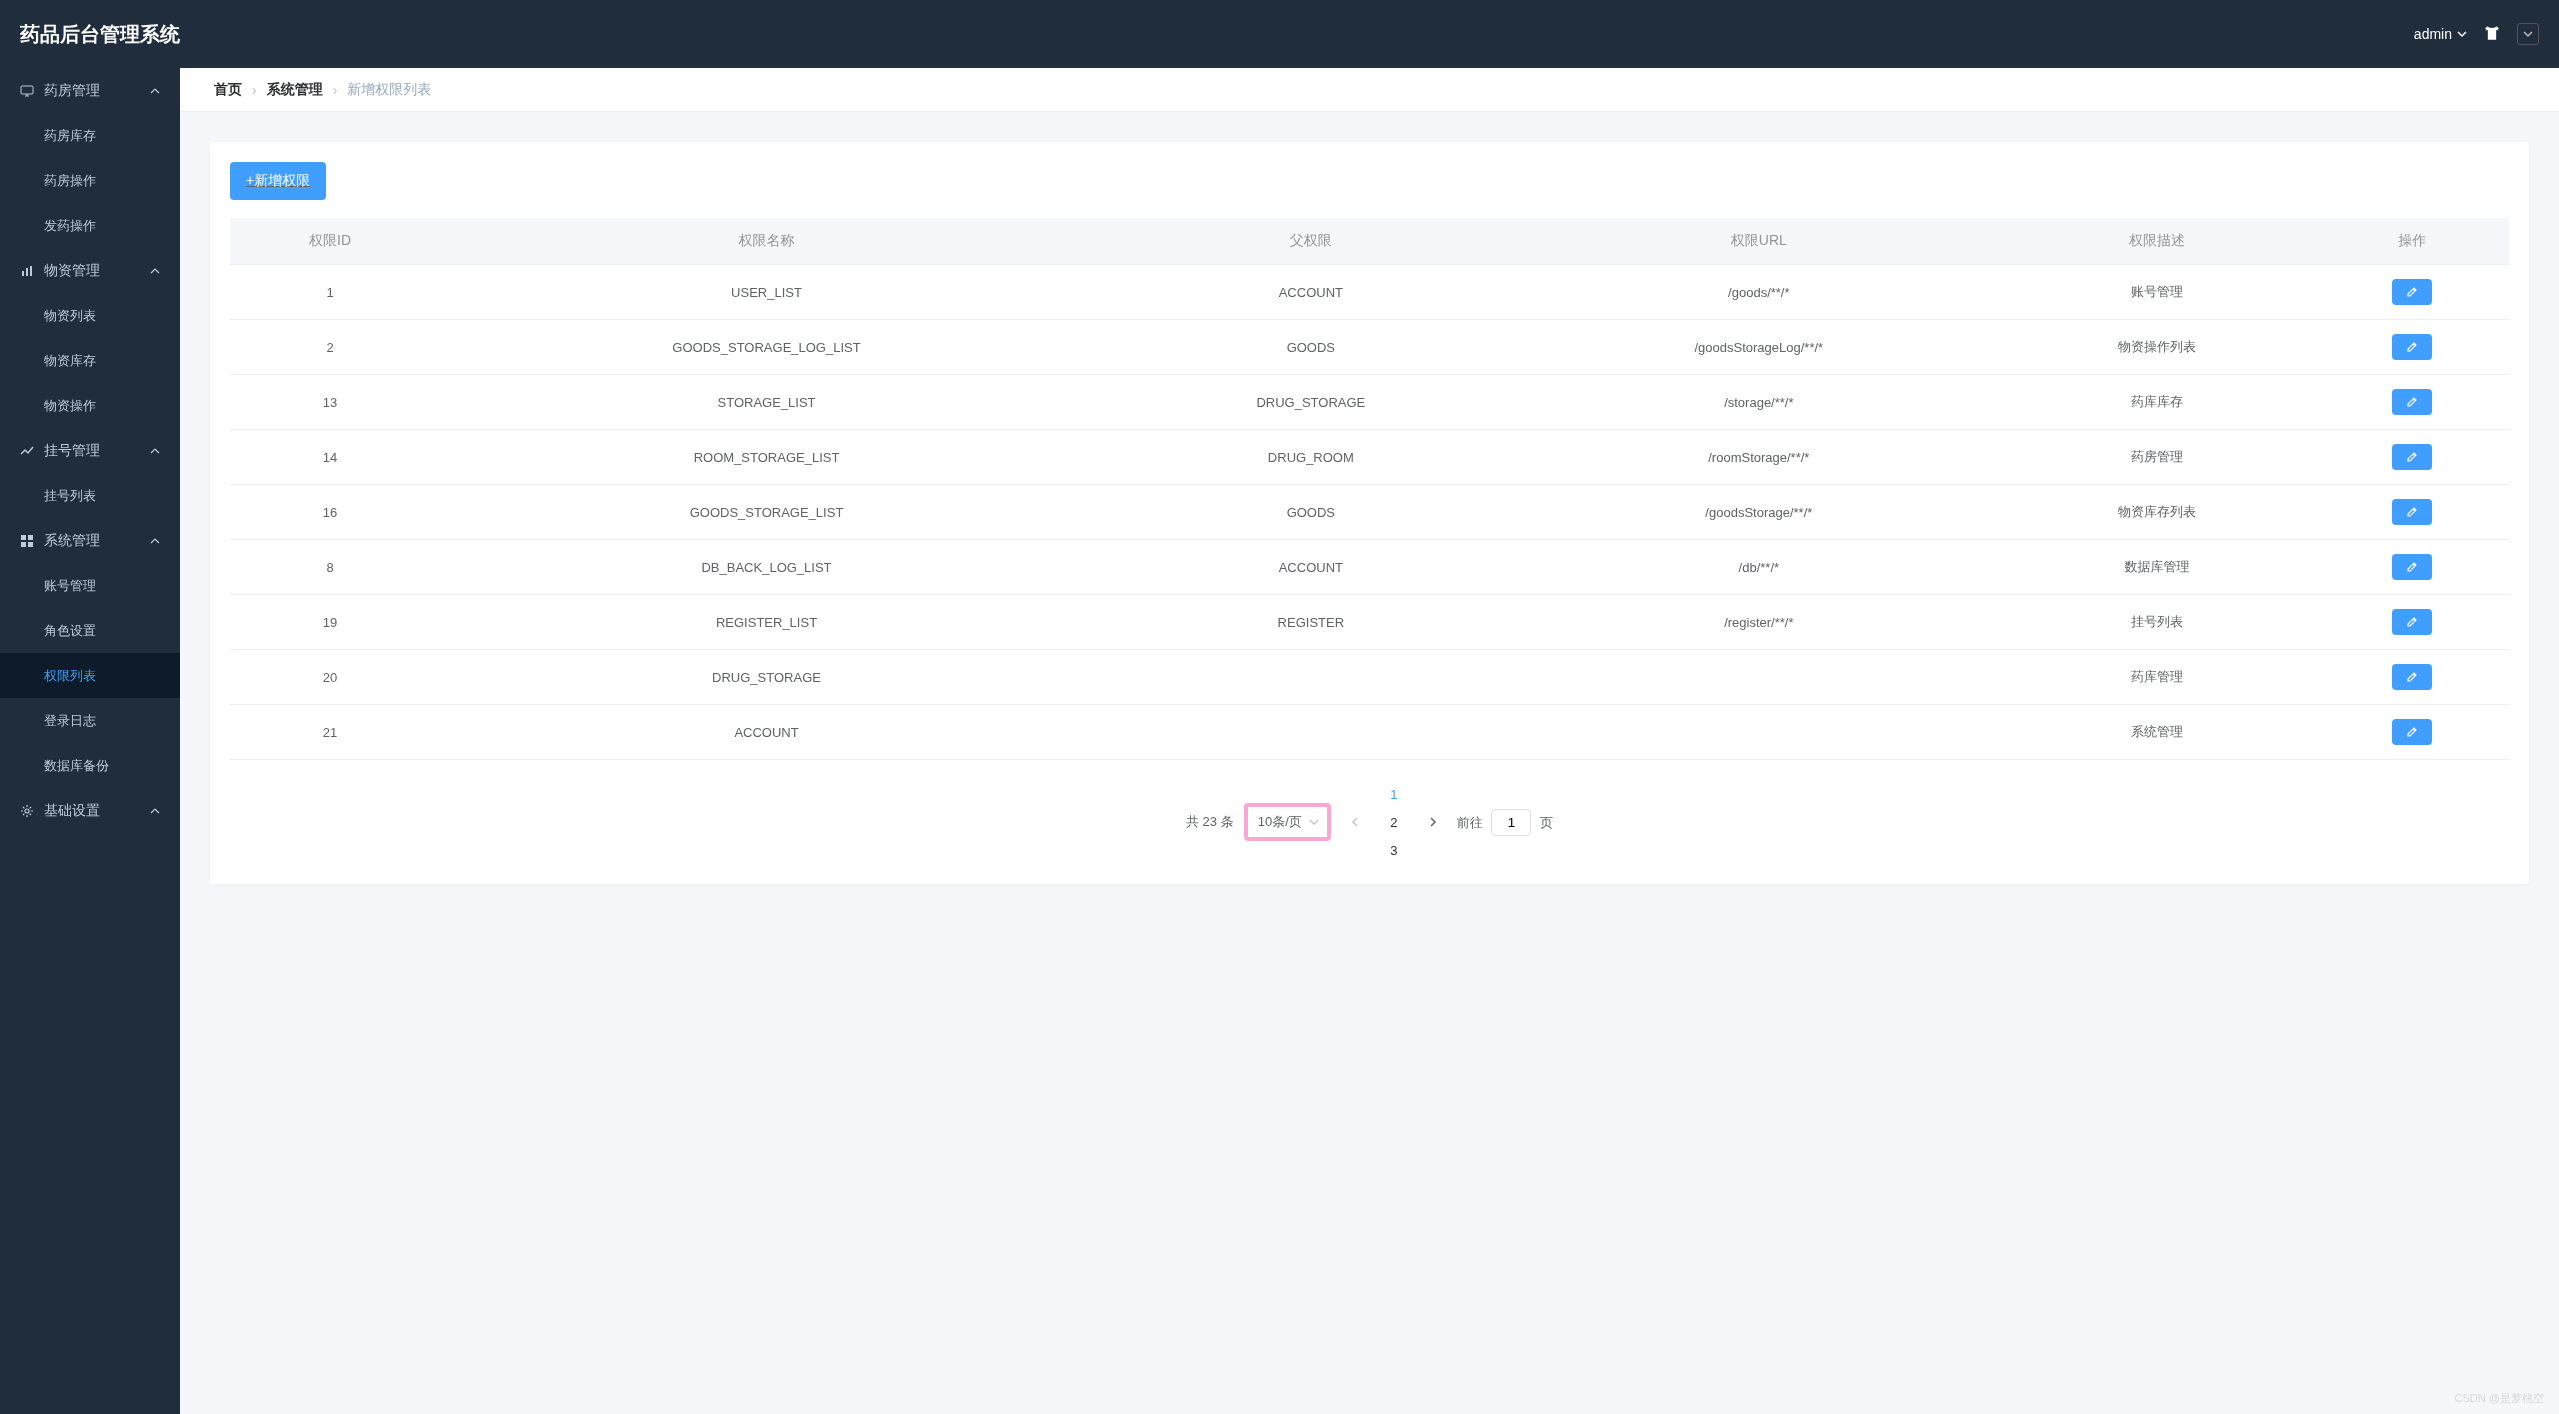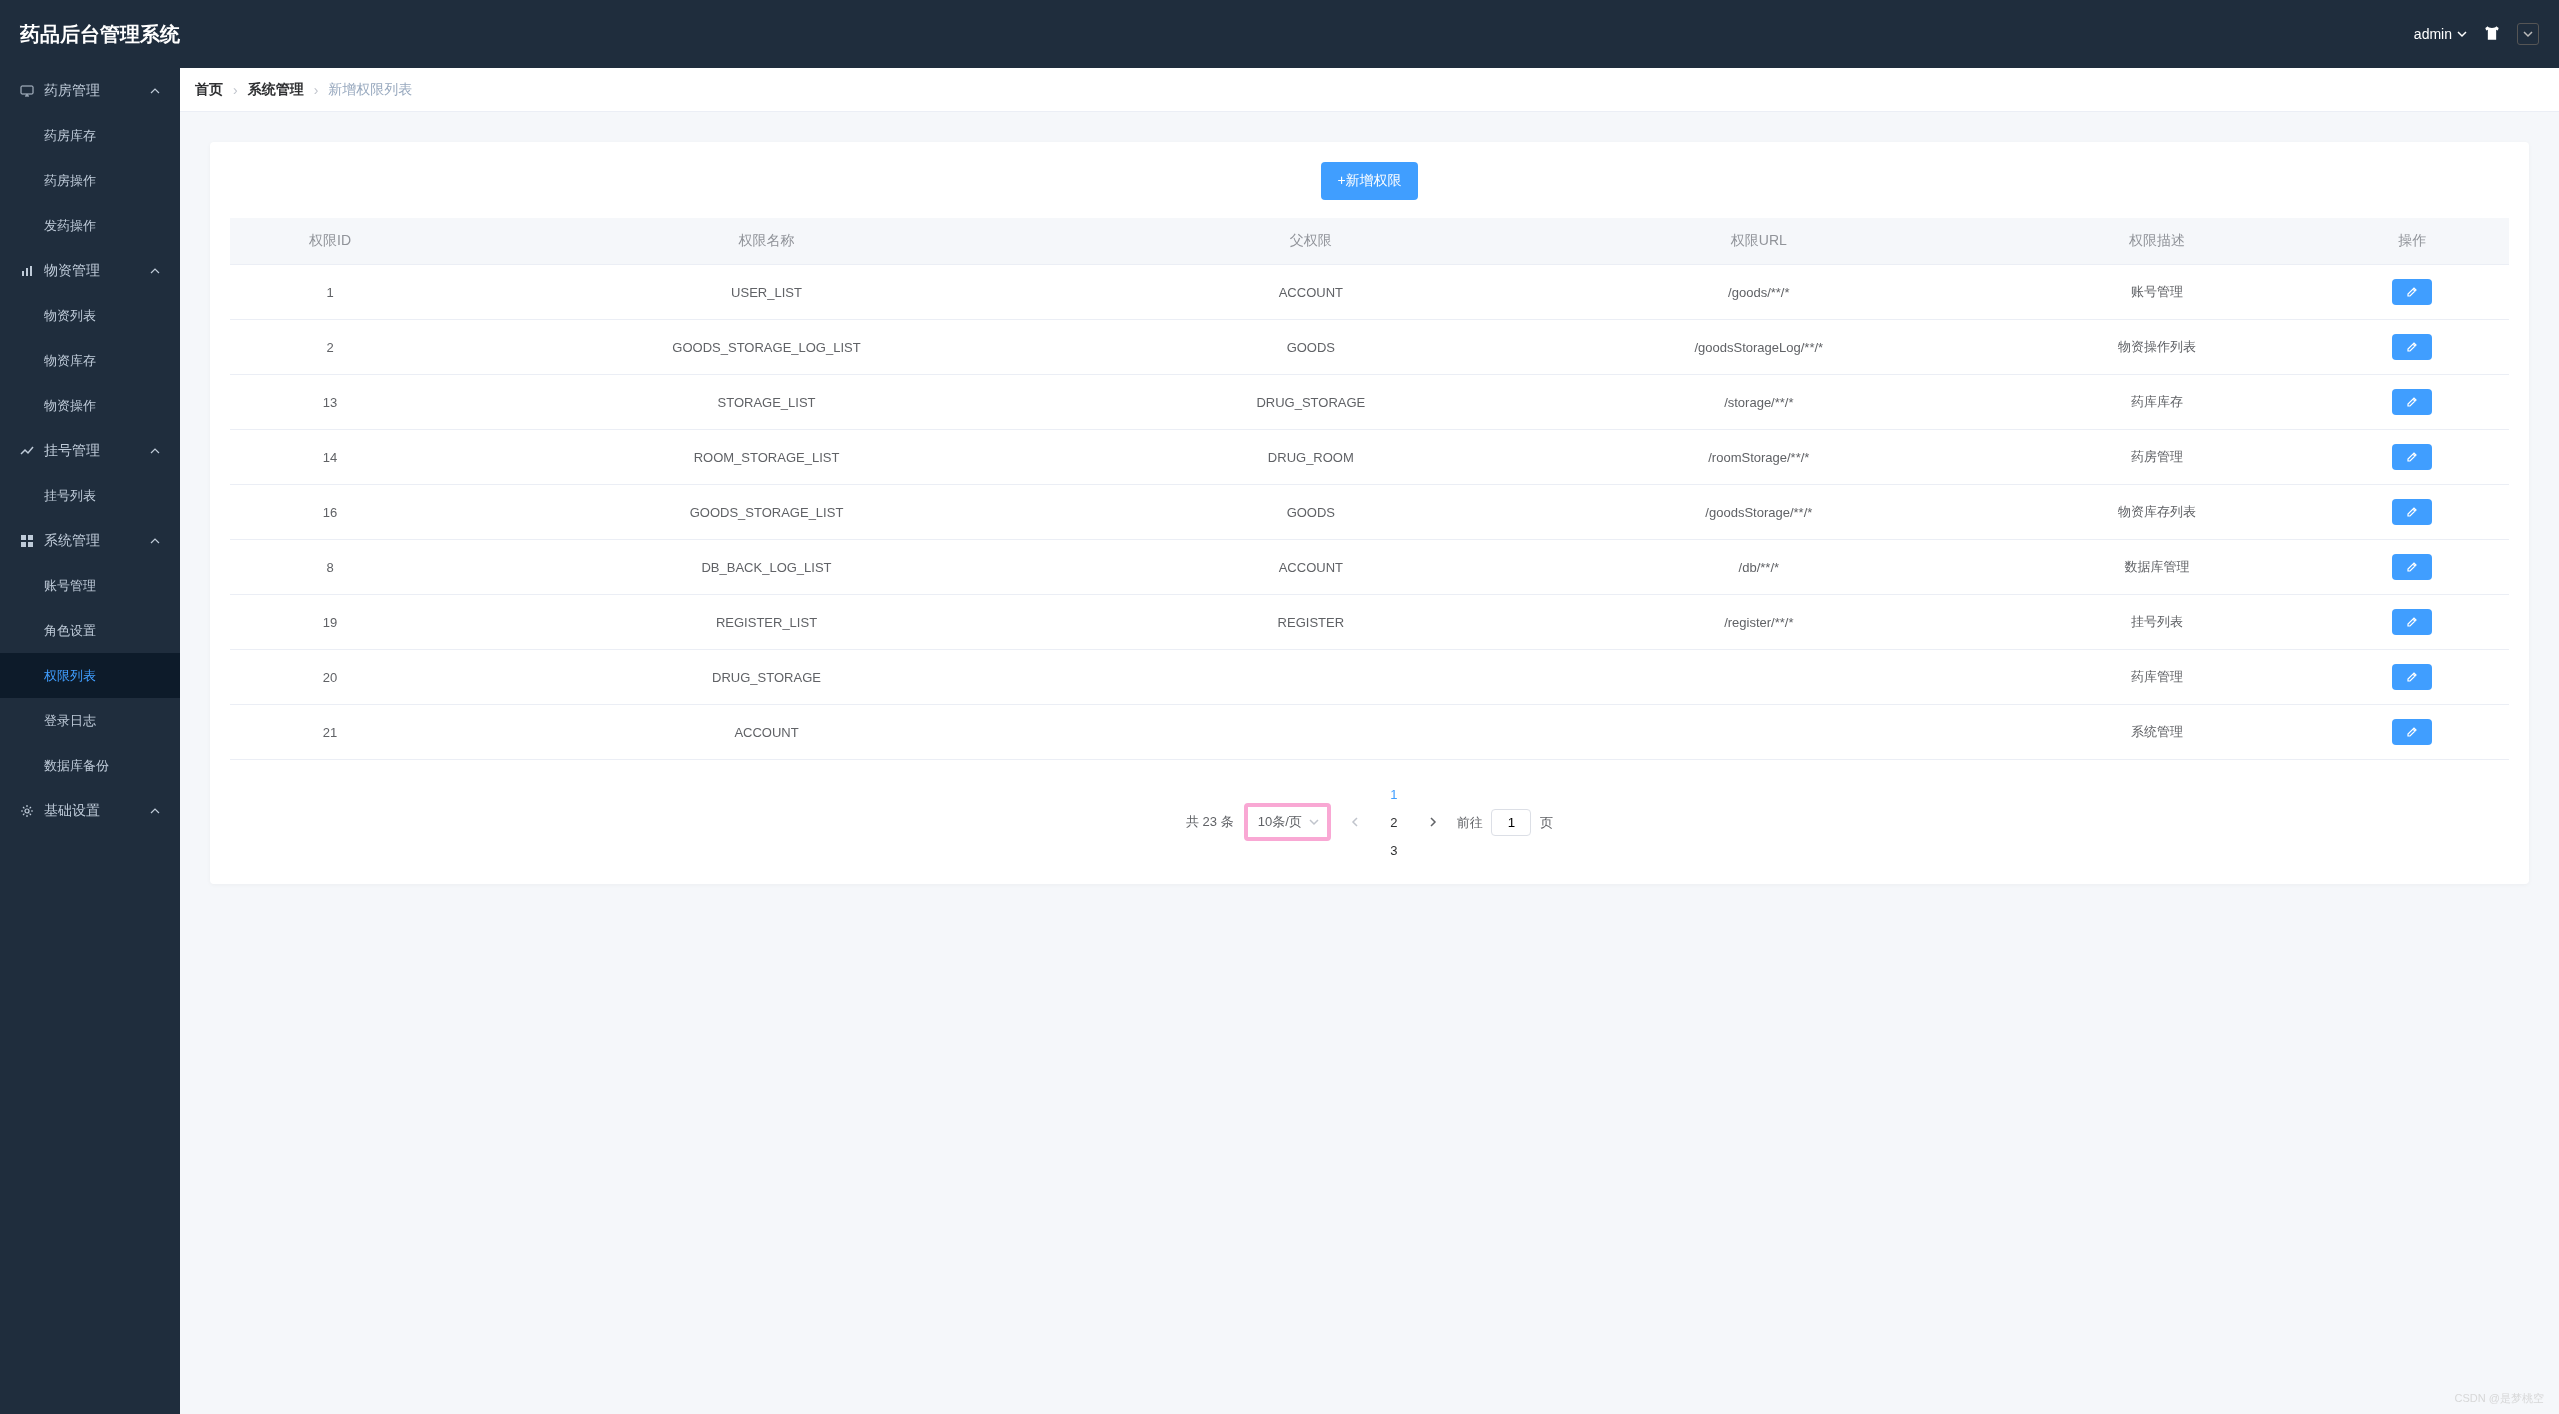--- a/index.html
+++ b/index.html
@@ -14,27 +14,27 @@
 .sidebar { width: 180px; background: #1f2d3d; color: #bfcbd9; overflow-y: auto; flex-shrink: 0; }
 .menu-group { }
 .menu-title { height: 45px; display: flex; align-items: center; padding: 0 20px; cursor: pointer; justify-content: space-between; font-size: 14px; }
 .menu-title-left { display: flex; align-items: center; gap: 10px; }
 .menu-title .icon { width: 14px; height: 14px; display: inline-flex; align-items: center; justify-content: center; }
 .menu-sub { }
 .menu-item { height: 45px; display: flex; align-items: center; padding-left: 44px; cursor: pointer; font-size: 13px; }
 .menu-item.active { background: #0d1b2a; color: #409eff; }
 .chevron { }
 .main { flex: 1; display: flex; flex-direction: column; overflow: auto; }
-.breadcrumb { height: 44px; background: #fff; display: flex; align-items: center; padding: 0 15px; gap: 10px; color: #606266; font-size: 14px; border-bottom: 1px solid #ebeef5; }
+.breadcrumb { height: 44px; background: #fff; display: flex; align-items: center; padding: 0 34px; gap: 10px; color: #606266; font-size: 14px; border-bottom: 1px solid #ebeef5; }
 .breadcrumb .sep { color: #c0c4cc; }
 .breadcrumb .cur { color: #97a8be; }
 .breadcrumb .link { color: #303133; font-weight: 600; cursor: pointer; }
 .content { padding: 30px; }
 .card { background: #fff; border-radius: 4px; padding: 20px; box-shadow: 0 1px 4px rgba(0,0,0,0.04); }
-.toolbar { display: flex; justify-content: center; margin-bottom: 18px; }
+.toolbar { display: flex; justify-content: flex-start; margin-bottom: 18px; text-decoration: underline; }
 .btn-primary { background: #409eff; color: #fff; border: none; padding: 10px 16px; border-radius: 4px; font-size: 14px; cursor: pointer; }
 table { width: 100%; border-collapse: collapse; }
 thead th { background: #f5f7fa; color: #909399; font-weight: 500; padding: 14px 10px; text-align: center; border-bottom: 1px solid #ebeef5; font-size: 14px; }
 tbody td { padding: 14px 10px; text-align: center; border-bottom: 1px solid #ebeef5; color: #606266; font-size: 13px; }
 .edit-btn { background: #409eff; color: #fff; border: none; padding: 7px 14px; border-radius: 4px; cursor: pointer; display: inline-flex; align-items: center; justify-content: center; }
 .edit-btn svg { width: 12px; height: 12px; stroke: #fff; fill: none; }
 .pagination { display: flex; align-items: center; justify-content: center; gap: 10px; margin-top: 20px; font-size: 13px; color: #606266; }
 .page-select { border: 4px solid #f9a8d4; border-radius: 4px; padding: 6px 25px 6px 10px; position: relative; cursor: pointer; background: #fff; }
 .page-arrow { width: 28px; height: 28px; display: flex; align-items: center; justify-content: center; cursor: pointer; color: #c0c4cc; border-radius: 3px; }
 .page-num { min-width: 30px; height: 28px; display: flex; align-items: center; justify-content: center; cursor: pointer; color: #303133; }

